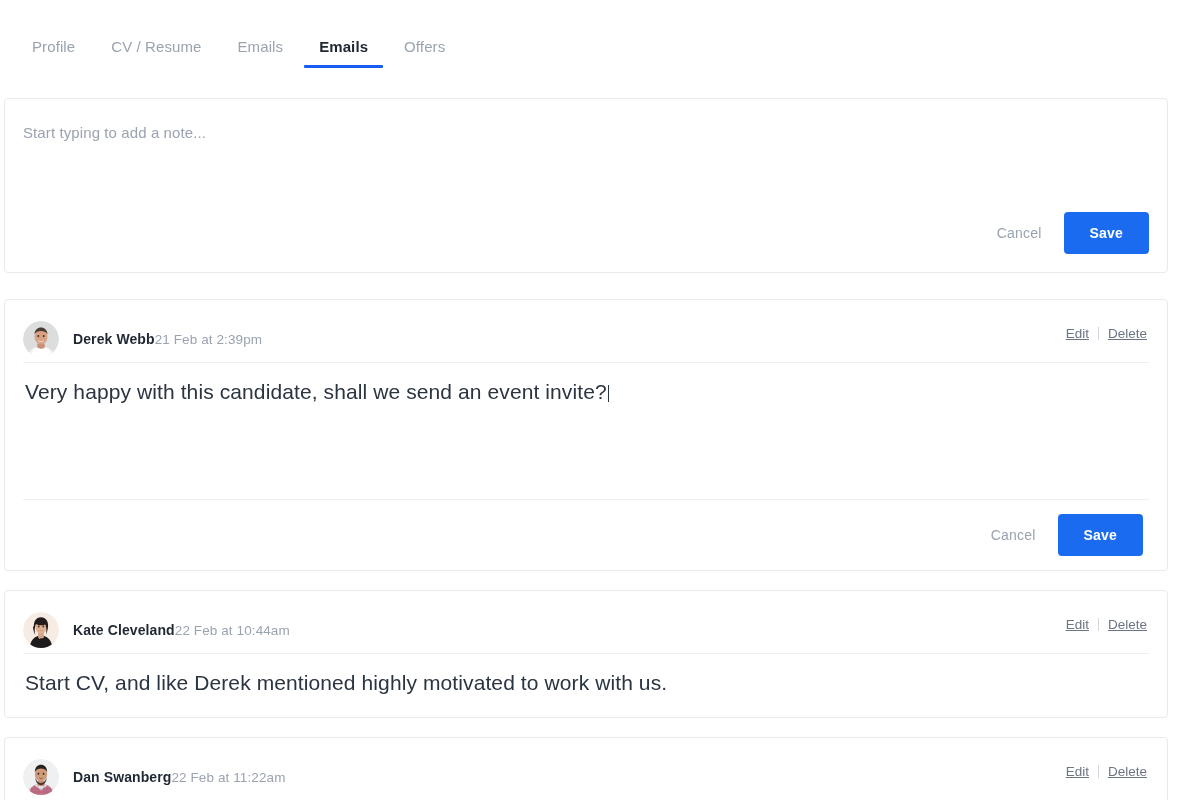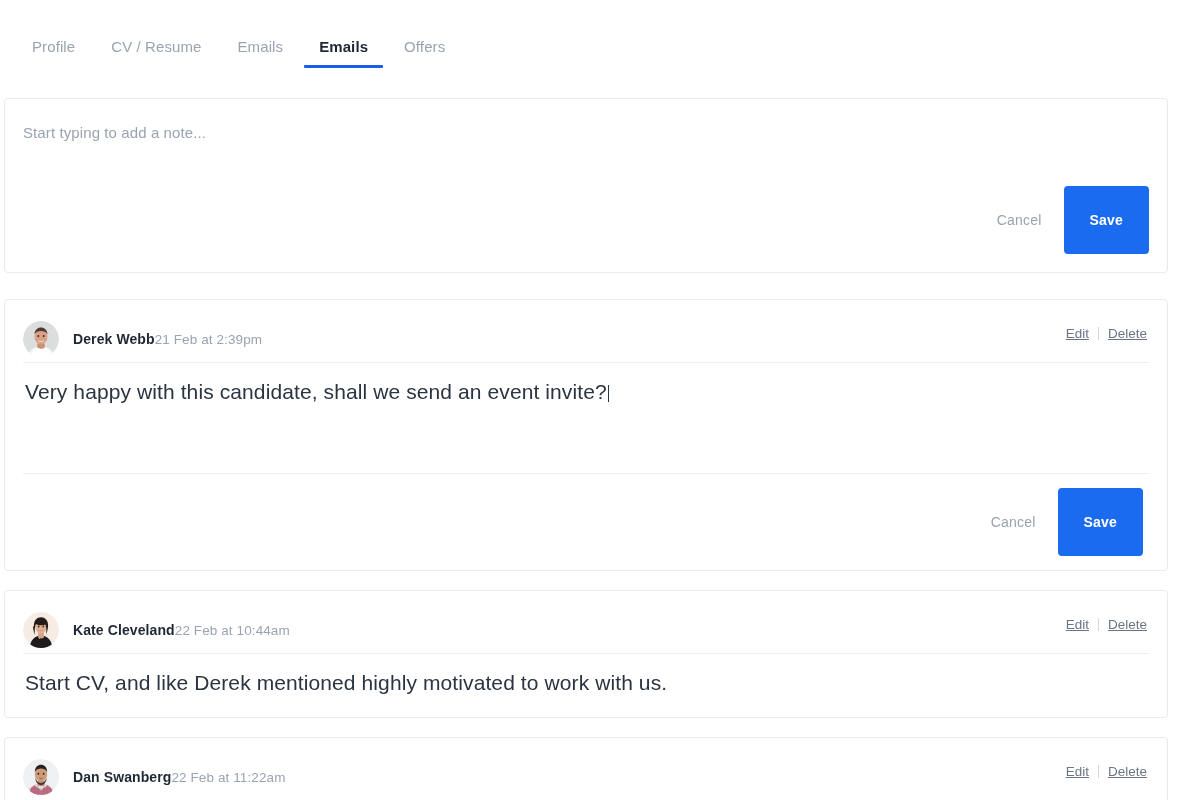--- a/index.html
+++ b/index.html
@@ -94,21 +94,21 @@
     font-family: inherit;
     letter-spacing: 0.2px;
   }
   .btn-save {
     font-size: 14px;
     font-weight: bold;
     color: #ffffff;
     background: #1a6bf0;
     border: none;
     border-radius: 4px;
-    padding: 26px 26px;
+    padding: 13px 26px;
     cursor: pointer;
     font-family: inherit;
     letter-spacing: 0.2px;
   }
 
   
   #note-card-0 { top: 299px; height: 272px; }
   #note-card-1 { top: 590px; height: 128px; }
   #note-card-2 { top: 737px; height: 110px; }
 

